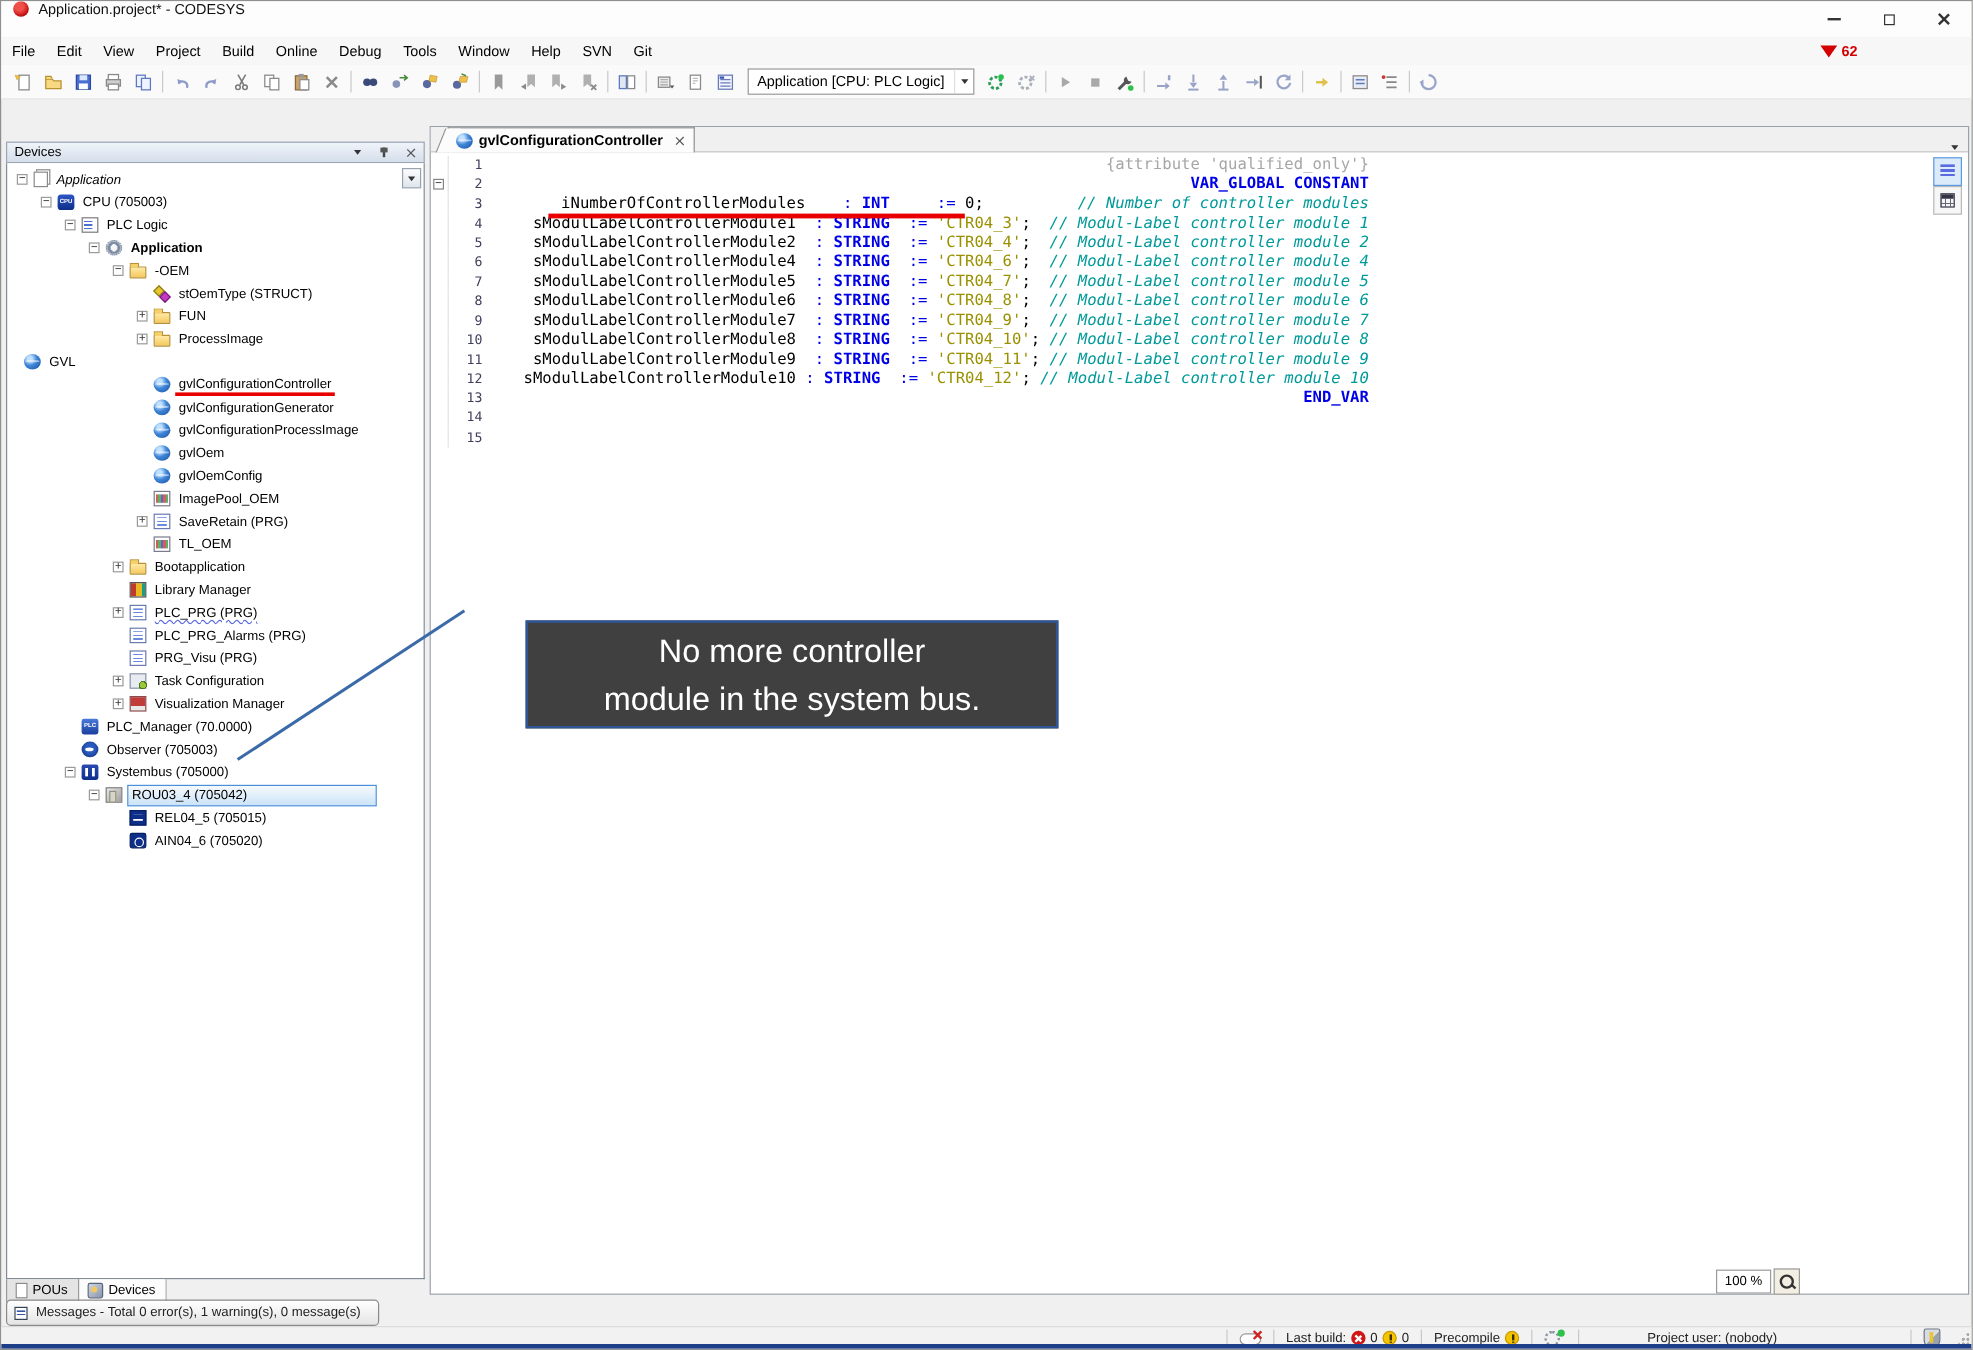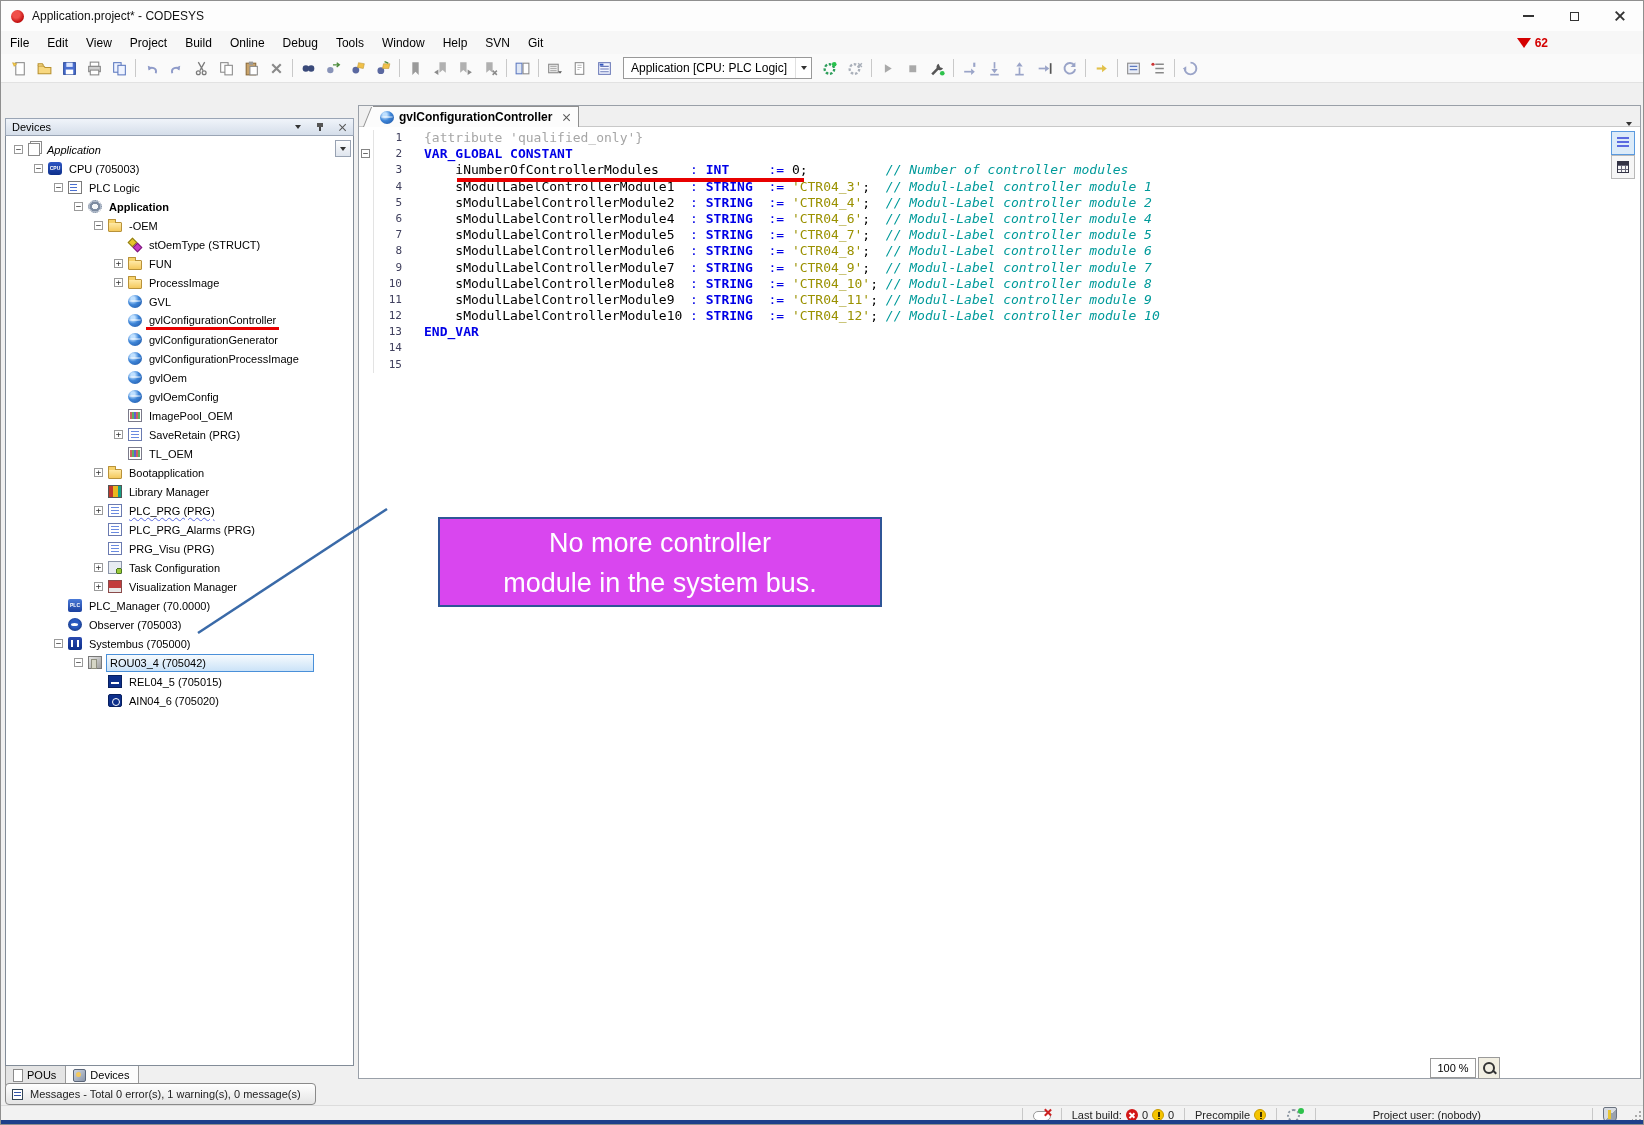--- a/index.html
+++ b/index.html
@@ -1,19 +1,19 @@
 <!DOCTYPE html>
 <html><head>
 <meta charset="utf-8">
 <style>
   html,body{margin:0;padding:0;background:#d4d0c8;}
   #page{position:relative;width:1644px;height:1125px;background:#f0f0f0;border:1px solid #8f8f8f;box-sizing:border-box;
         font-family:"Liberation Sans",sans-serif;color:#000;overflow:hidden;cursor:default;}
   
-  #titlebar{position:absolute;left:0;top:0;width:100%;height:30px;background:#fdfdfd;border-bottom:1px solid #e8e8e8;display:flex;align-items:center;}
+  #titlebar{position:absolute;left:0;top:0;width:100%;height:30px;background:#fdfdfd;border-bottom:1px solid #e8e8e8;display:flex;}
   #app-icon{width:13px;height:13px;border-radius:50%;background:radial-gradient(circle at 40% 35%,#f0504a 0 30%,#c00d0d 70%,#8a0505);margin:0 8px 0 10px;}
   #title-text{font-size:12px;color:#111;}
   #win-controls{margin-left:auto;display:flex;height:100%;}
   .wc{width:46px;height:100%;display:flex;align-items:center;justify-content:center;}
   .wc-min{width:11px;height:2px;background:#333;}
   .wc-max{width:9px;height:9px;border:1.5px solid #333;box-sizing:border-box;}
   .x-icon{position:relative;width:10px;height:10px;display:inline-block;}
   .x-icon::before,.x-icon::after{content:'';position:absolute;left:4px;top:-1px;width:1.6px;height:12px;background:#333;}
   .x-icon::before{transform:rotate(45deg);} .x-icon::after{transform:rotate(-45deg);}
   .x-icon.small{width:7px;height:7px;} .x-icon.small::before,.x-icon.small::after{height:9px;left:3px;top:-1px;width:1.4px;background:#555;}
@@ -99,32 +99,32 @@
   #etab::before{content:'';position:absolute;left:-7px;bottom:0;width:12px;height:100%;background:#fcfcfc;border-left:1px solid #8f8f8f;transform:skewX(-22deg);}
   #etab .tico{margin-right:0;position:relative;z-index:1;}
   .etab-close{margin-left:6px;display:inline-flex;align-items:center;}
   #tablist-arrow{position:absolute;right:8px;top:6px;}
   #codewrap{position:absolute;left:0;top:21px;right:0;bottom:0;display:flex;padding-top:3px;font:13px/16.2px "DejaVu Sans Mono",monospace;}
   #gutter{width:46px;flex:0 0 46px;}
   .gl{height:16.2px;display:flex;}
   .fold{width:14px;flex:0 0 14px;border-right:1px solid #e3e3e3;position:relative;}
   .fold.box::after{content:'−';position:absolute;left:2px;top:3px;width:9px;height:9px;box-sizing:border-box;border:1px solid #848484;background:#fff;font:9px/7px "DejaVu Sans Mono",monospace;text-align:center;color:#333;}
   .lnum{flex:1;text-align:right;color:#40405e;font-size:11px;line-height:16.2px;padding-right:3px;}
-  #code-lines{margin-left:19px;}
+  #code-lines{text-align:right;}
   .cline{height:16.2px;white-space:pre;}
   .seg-p{color:#000;} .seg-k{color:#0000e6;font-weight:bold;} .seg-o{color:#0000e6;}
   .seg-s{color:#9a9100;} .seg-m{color:#009a9a;font-style:italic;} .seg-a{color:#a6a6a6;}
   #code-underline{position:absolute;left:98px;top:72px;width:347px;height:4px;background:#e80000;}
   .view-btn{position:absolute;right:5px;width:22px;height:22px;border:1px solid #b9b9b9;background:#f6f6f6;display:flex;align-items:center;justify-content:center;}
   .view-btn.sel{top:25px;border-color:#5a9adf;background:#dcebf9;}
   .view-btn.tbl{top:49px;}
   .vb-lines{width:12px;height:12px;background:repeating-linear-gradient(#5a6ae0 0 2px,transparent 2px 4px);}
   .vb-grid{width:12px;height:12px;border:1px solid #334;box-sizing:border-box;background:linear-gradient(#334 0 3px,transparent 3px),repeating-linear-gradient(90deg,transparent 0 3px,#667 3px 4px),repeating-linear-gradient(transparent 0 3px,#667 3px 4px);}
   
-  #callout{position:absolute;left:437px;top:516px;width:444px;height:90px;box-sizing:border-box;background:#d946ef;border:2px solid #2f5597;color:#fff;
+  #callout{position:absolute;left:437px;top:516px;width:444px;height:90px;box-sizing:border-box;background:#404040;border:2px solid #2f5597;color:#fff;
            font-size:27px;line-height:40px;text-align:center;padding-top:4px;z-index:40;}
   #overlay{position:absolute;left:0;top:0;z-index:35;pointer-events:none;}
   
   #zoom-ctrl{position:absolute;left:1429px;top:1056px;display:flex;align-items:center;gap:2px;z-index:10;}
   #zoom-box{display:inline-block;width:44px;height:18px;border:1px solid #9a9a9a;background:#fff;font-size:11px;line-height:18px;text-align:center;}
   #zoom-btn{width:20px;height:20px;border:1px solid #9a9a9a;background:#f2efe2;display:inline-flex;align-items:center;justify-content:center;}
   .mag{width:8px;height:8px;border:2px solid #333;border-radius:50%;position:relative;display:inline-block;}
   .mag::after{content:'';position:absolute;left:7px;top:7px;width:5px;height:2px;background:#333;transform:rotate(45deg);}
   
   #messages-bar{position:absolute;left:4px;top:1082px;height:20px;display:inline-flex;align-items:center;gap:7px;border:1px solid #8a8a8a;border-radius:4px;
@@ -491,21 +491,21 @@
           <div class="trow" style="padding-left: 108px;">
             <span class="expander">+</span>
             <span class="tico tico-folder-icon"></span>
             <span class="tlabel">FUN</span>
           </div>
           <div class="trow" style="padding-left: 108px;">
             <span class="expander">+</span>
             <span class="tico tico-folder-icon"></span>
             <span class="tlabel">ProcessImage</span>
           </div>
-          <div class="trow" style="padding-left: 108px;">
+          <div class="trow" style="">
             <span class="expander none"></span>
             <span class="tico tico-gvl-icon"></span>
             <span class="tlabel">GVL</span>
           </div>
           <div class="trow" style="padding-left: 108px;">
             <span class="expander none"></span>
             <span class="tico tico-gvl-icon"></span>
             <span class="tlabel red-ul">gvlConfigurationController</span>
           </div>
           <div class="trow" style="padding-left: 108px;">

